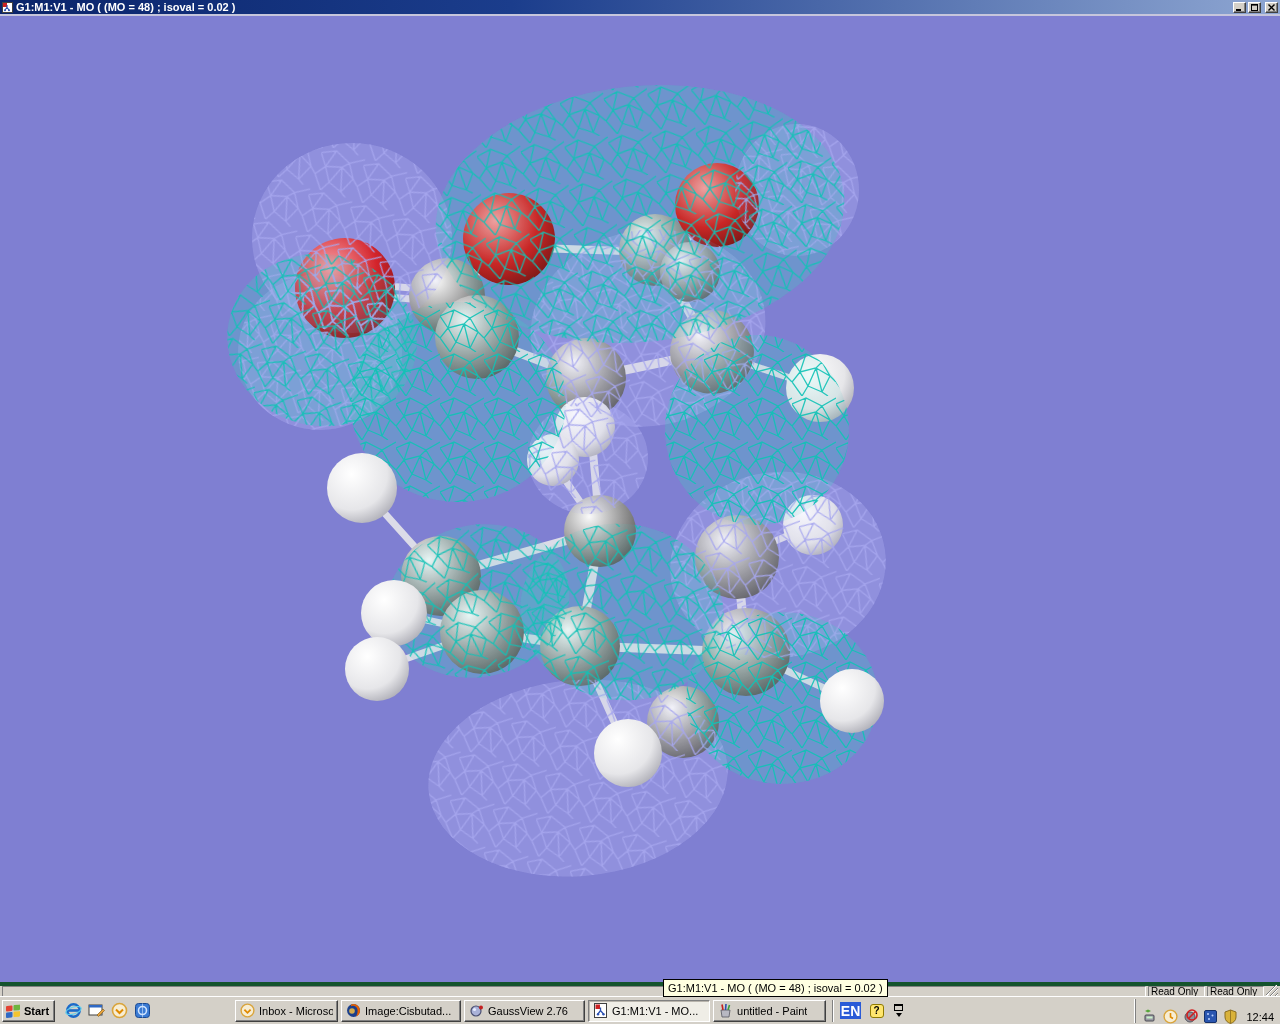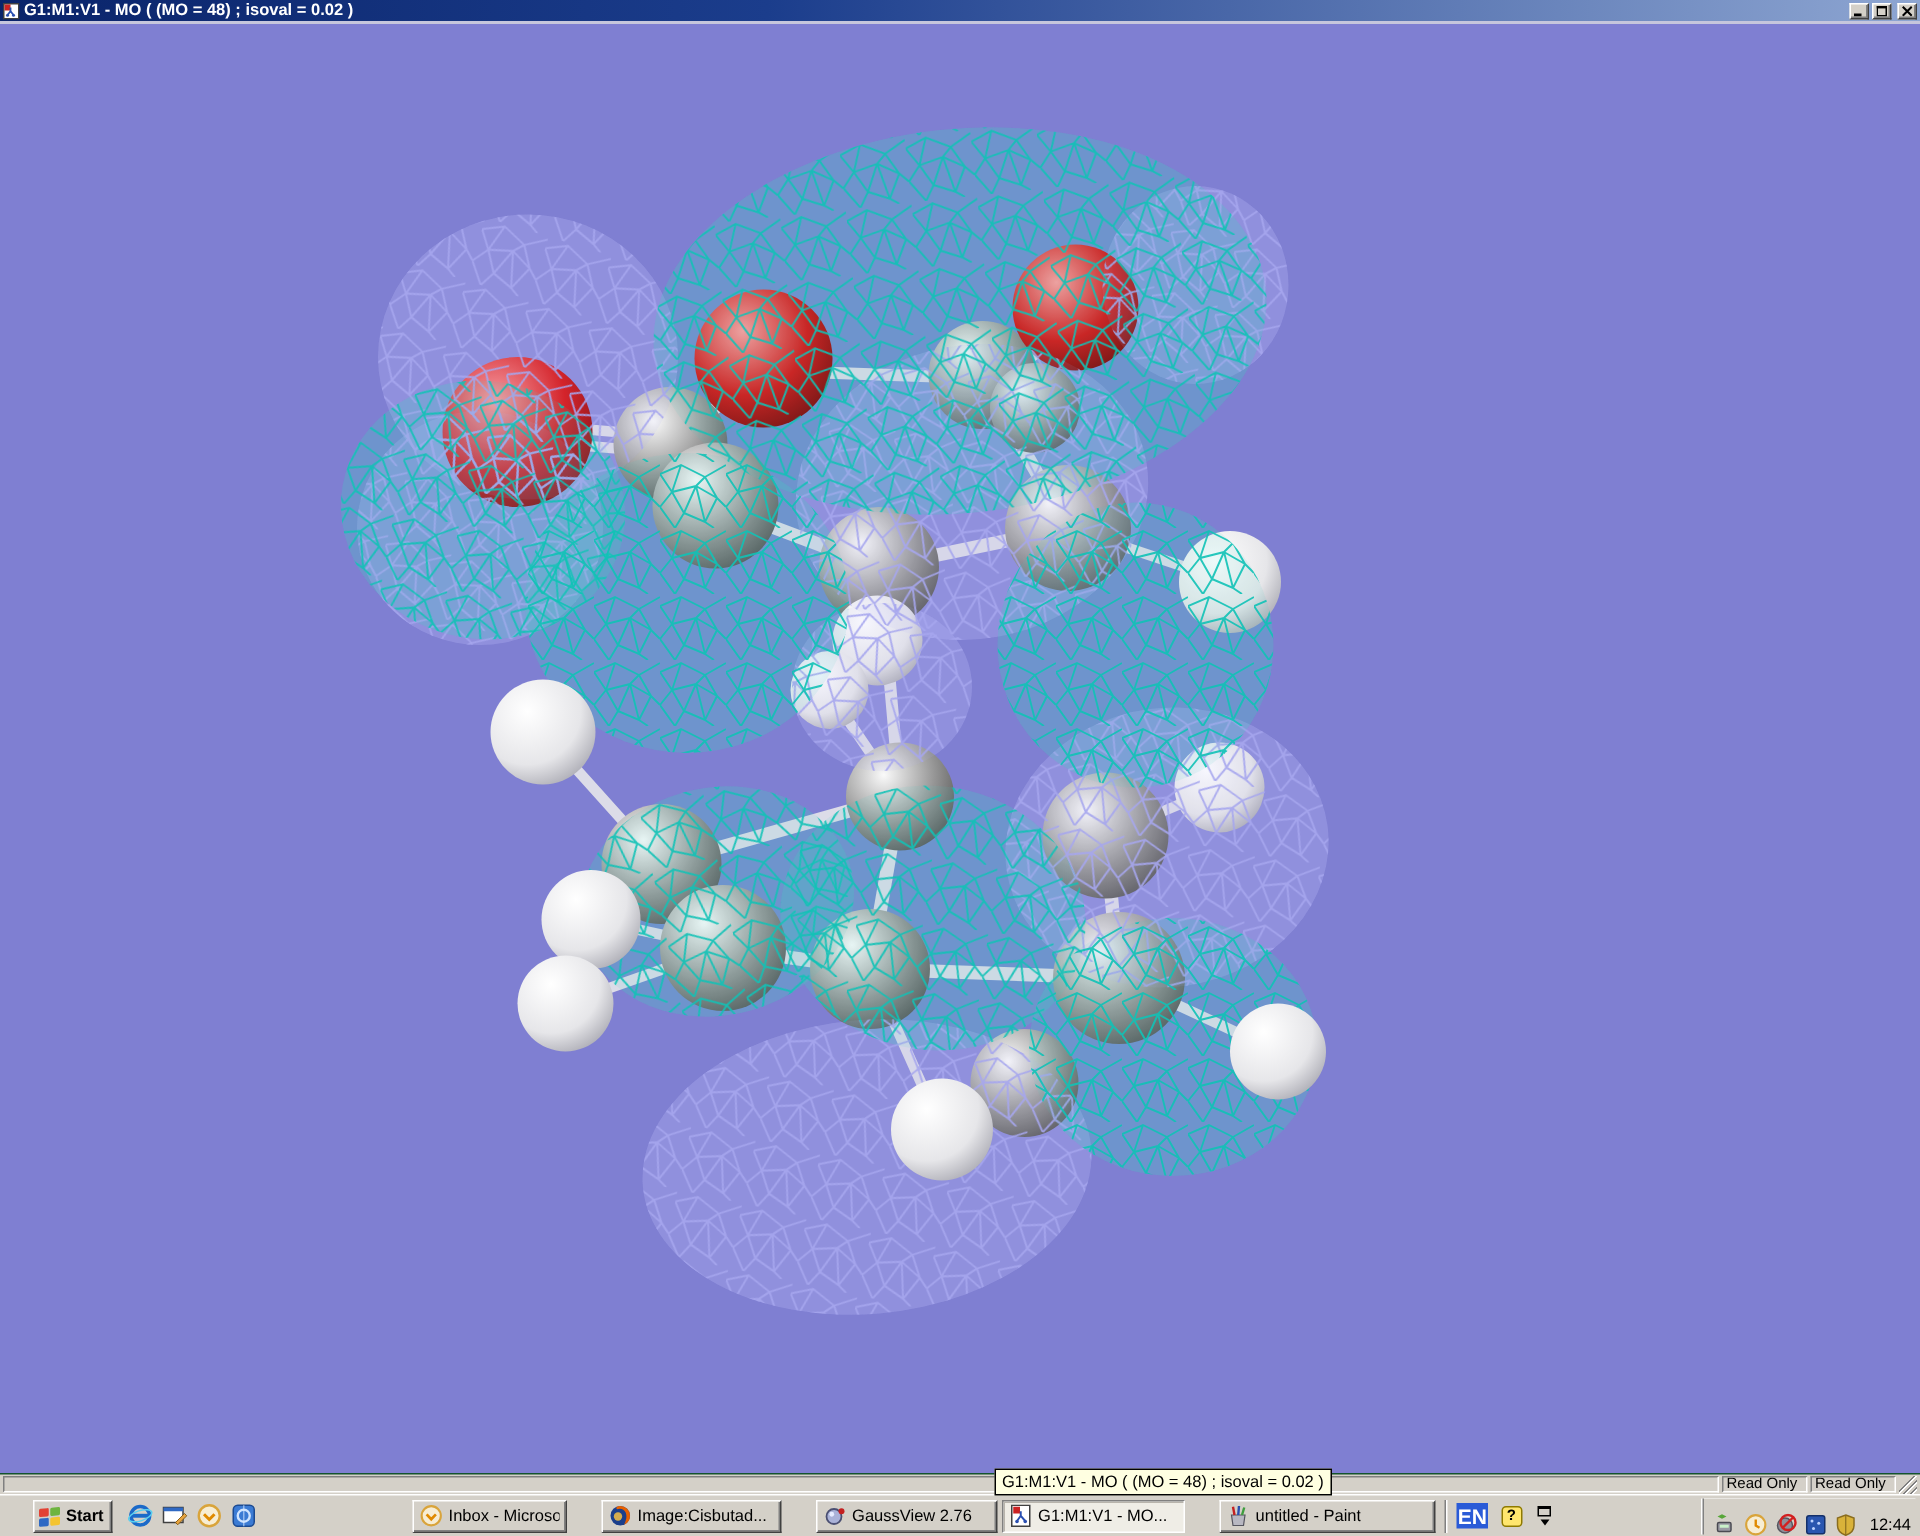--- a/index.html
+++ b/index.html
@@ -20,39 +20,39 @@
     box-shadow:inset -1px -1px 0 #808080;
     display:flex; align-items:center; justify-content:center; }
   .winbtn.close { margin-left:2px; }
 
   
   .viewport { position:absolute; left:0; top:14px; width:1280px; height:968px; background:#7f7fd2; }
   .viewport .topline { position:absolute; left:0; top:0; width:100%; height:2px; background:#c6c6dc; }
 
   
   .statusbar { position:absolute; left:0; top:982px; width:1280px; height:14px; background:#d4d0c8;
-    border-top:1px solid #14532d; display:flex; align-items:center; padding:1px 2px; gap:2px; }
+    border-top:4px solid #14532d; display:flex; align-items:center; padding:1px 2px; gap:2px; }
   .status-main { flex:1 1 auto; height:11px;
     border:1px solid; border-color:#808080 #ffffff #ffffff #808080; }
   .status-panel { flex:0 0 auto; width:57px; height:11px; font-size:10px; line-height:9px; color:#000;
     padding-left:2px; border:1px solid; border-color:#808080 #ffffff #ffffff #808080;
     white-space:nowrap; overflow:hidden; }
   .grip { flex:0 0 auto; width:12px; height:12px;
     background:linear-gradient(135deg,transparent 40%,#808080 40%,#808080 45%,#fff 45%,#fff 50%,transparent 50%,transparent 60%,#808080 60%,#808080 65%,#fff 65%,#fff 70%,transparent 70%,transparent 80%,#808080 80%,#808080 85%,#fff 85%,#fff 90%,transparent 90%); }
 
   
   .tooltip { position:absolute; left:663px; top:979px; height:18px; z-index:30;
     background:#ffffe1; border:1px solid #000000; color:#000000; font-size:11px;
     line-height:16px; padding:0 4px; white-space:nowrap; }
 
   
   .taskbar { position:absolute; left:0; top:996px; width:1280px; height:28px; background:#d4d0c8;
     border-top:1px solid #ffffff; display:flex; align-items:center; padding:0 2px; }
   .btn-raised { background:#d4d0c8; border:1px solid; border-color:#ffffff #404040 #404040 #ffffff;
-    box-shadow:inset -1px -1px 0 #808080;margin-left:20px; }
+    box-shadow:inset -1px -1px 0 #808080; }
   .btn-sunken { background:#efede6; border:1px solid; border-color:#808080 #ffffff #ffffff #808080;
     box-shadow:inset 1px 1px 0 #b8b4ac; }
   .start-btn { height:22px; padding:0 5px 0 3px; display:flex; align-items:center; gap:3px; flex:0 0 auto; }
   .start-btn .label { font-size:11px; font-weight:bold; color:#000; }
   .quicklaunch { display:flex; align-items:center; gap:5px; margin-left:9px; flex:0 0 auto; }
   .ql-icon { width:18px; height:18px; display:flex; align-items:center; justify-content:center; }
   .spacer { width:84px; flex:0 0 auto; }
   .tasks { display:flex; align-items:center; gap:3px; flex:0 0 auto; }
   .task-btn { height:22px; display:flex; align-items:center; gap:4px; padding:0 4px; overflow:hidden; }
   .task-btn .label { font-size:11px; color:#000; white-space:nowrap; overflow:hidden; }
@@ -348,21 +348,21 @@
       <div class="task-btn btn-sunken active" style="width:122px">
         <svg class="task-icon" viewBox="0 0 15 15">
           <rect x="1.5" y="0.5" width="12" height="14" fill="#ffffff" stroke="#404040"></rect>
           <rect x="2.5" y="1.5" width="4.5" height="4.5" fill="#c22"></rect>
           <path d="M5 11 L7.5 7.5 L10.5 11 M7.5 7.5 L7.5 4.5" stroke="#2a4fb0" stroke-width="1.3" fill="none"></path>
           <circle cx="5" cy="11.3" r="1.2" fill="#2a4fb0"></circle>
             <circle cx="10.5" cy="11.3" r="1.2" fill="#2a4fb0"></circle>
         </svg>
         <span class="label">G1:M1:V1 - MO...</span>
       </div>
-      <div class="task-btn btn-raised" style="width:144px">
+      <div class="task-btn btn-raised" style="width:113px">
         <svg class="task-icon" viewBox="0 0 15 15">
           <path d="M3 7 L12 7 L11 14 L4 14 Z" fill="#b8b8c2" stroke="#55555f" stroke-width="0.8"></path>
           <path d="M5 7 L4 1.5" stroke="#c42020" stroke-width="1.6"></path>
           <path d="M7.5 7 L8 1" stroke="#2a4fb0" stroke-width="1.6"></path>
           <path d="M10 7 L11.5 2" stroke="#3f9d3f" stroke-width="1.6"></path>
         </svg>
         <span class="label">untitled - Paint</span>
       </div>
     </div>
 

